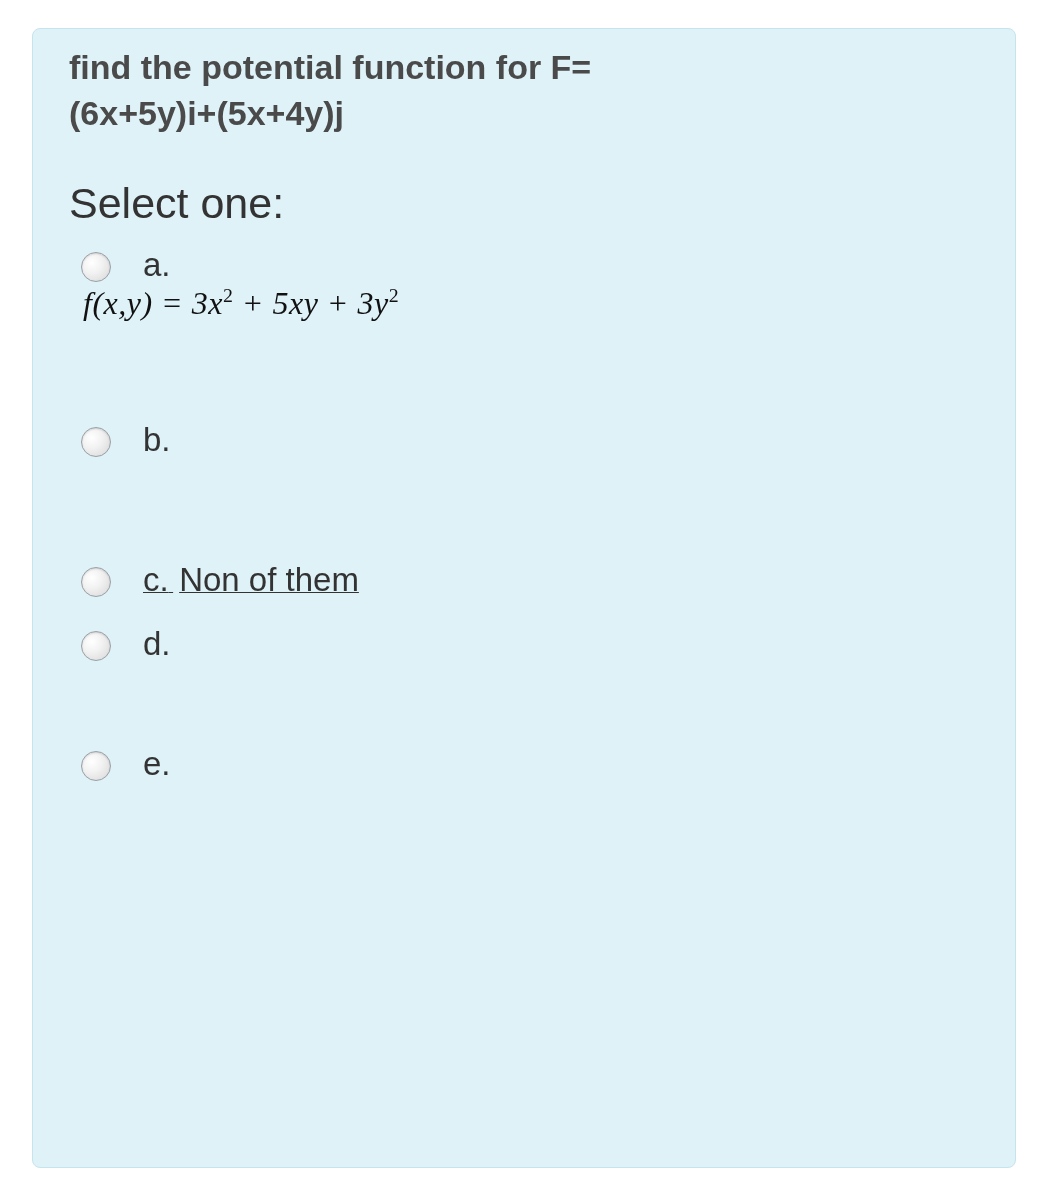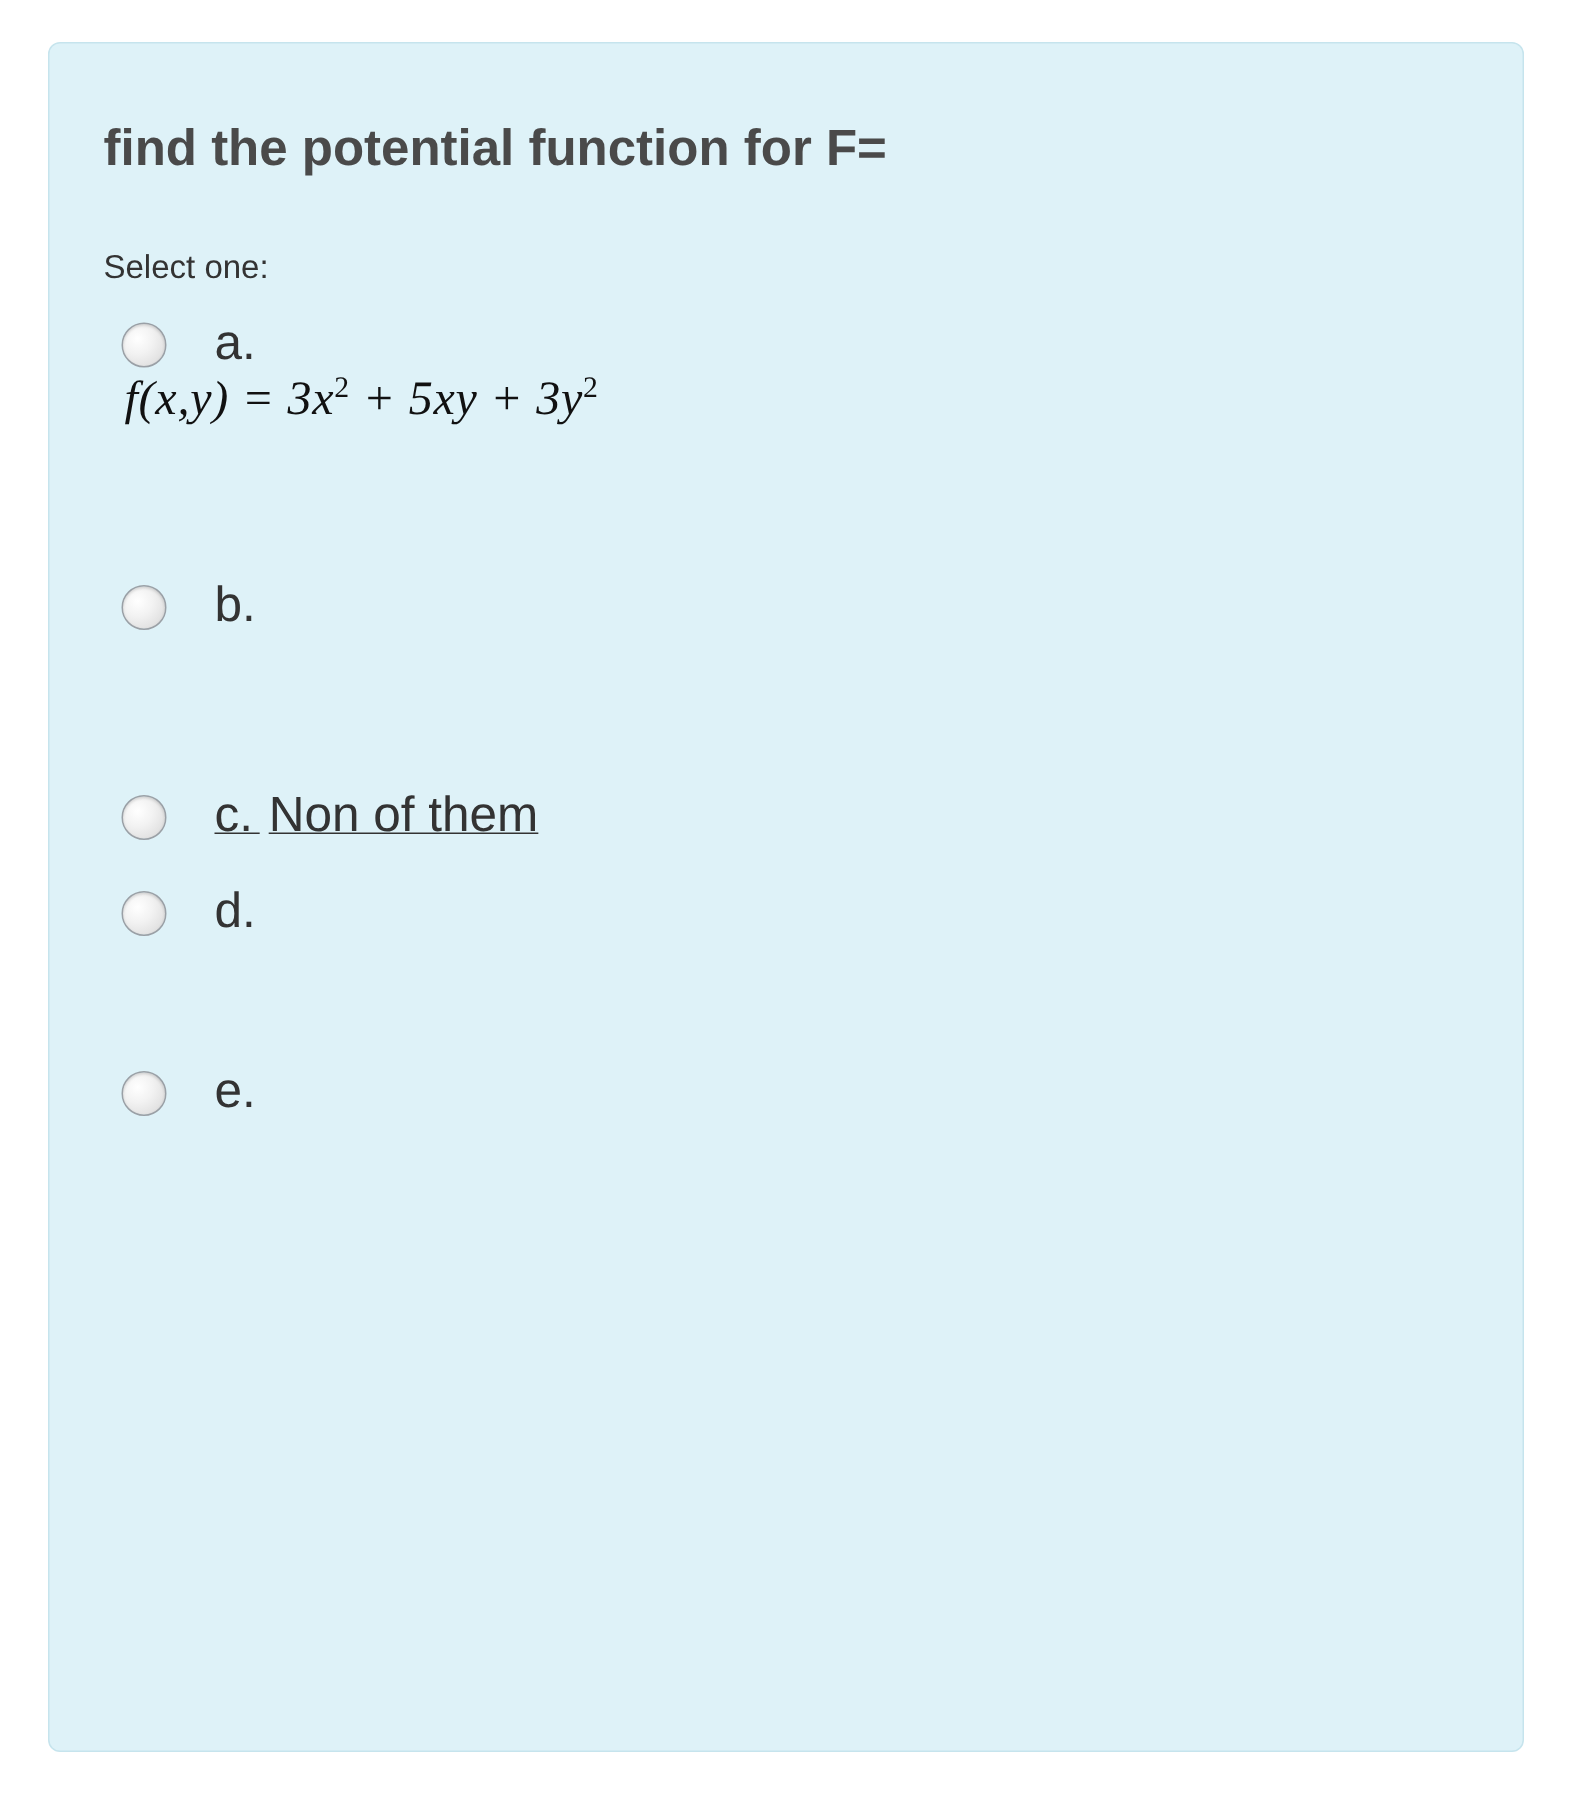--- a/index.html
+++ b/index.html
@@ -14,35 +14,35 @@
     height: 1200px;
     box-sizing: border-box;
     padding: 28px 32px;
     background: #ffffff;
     position: relative;
   }
   .card {
     background: #def2f8;
     border: 1px solid #c6e4ed;
     border-radius: 8px;
-    padding: 48px 36px 36px 36px;
+    padding: 16px 36px 36px 36px;
     box-sizing: border-box;
     min-height: 1140px;
   }
   .question {
     font-size: 34px;
     line-height: 1.35;
     color: #4a4a4a;
     margin-bottom: 42px;
   }
   .question .bold {
     font-weight: bold;
   }
   .prompt {
-    font-size: 22px;
+    font-size: 43px;
     color: #333;
     margin-bottom: 18px;
   }
   .options {
     padding-left: 12px;
   }
   .option {
     display: flex;
     align-items: flex-start;
     margin-bottom: 14px;
@@ -93,20 +93,21 @@
   }
 </style>
 </head>
 <body>
 
 <div class="page">
   <div class="card">
 
     <div class="question">
       <span class="bold">find the potential function for F=</span><br>
+      <span class="bold">(6x+5y)i+(5x+4y)j</span>
     </div>
 
     <div class="prompt">Select one:</div>
 
     <div class="options">
 
       <div class="option tall1">
         <div class="radio"></div>
         <div class="opt-body">
           <div class="opt-label">a.</div>

